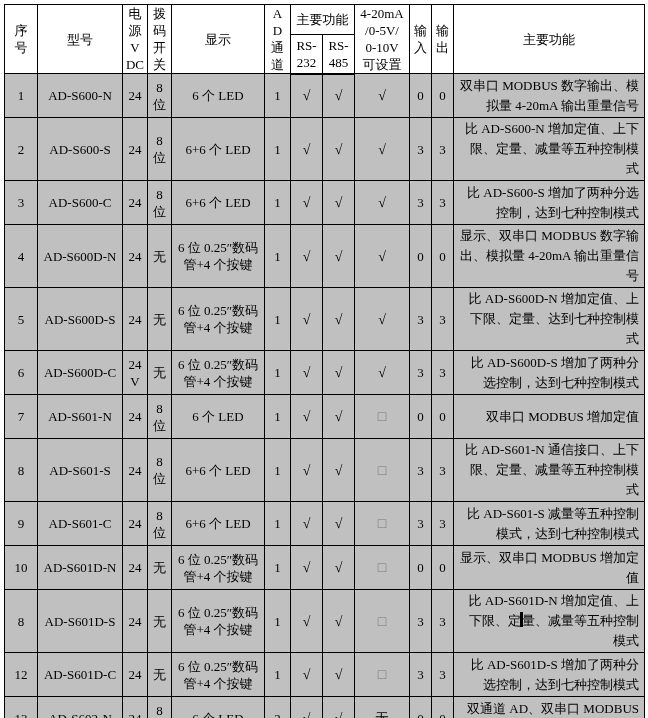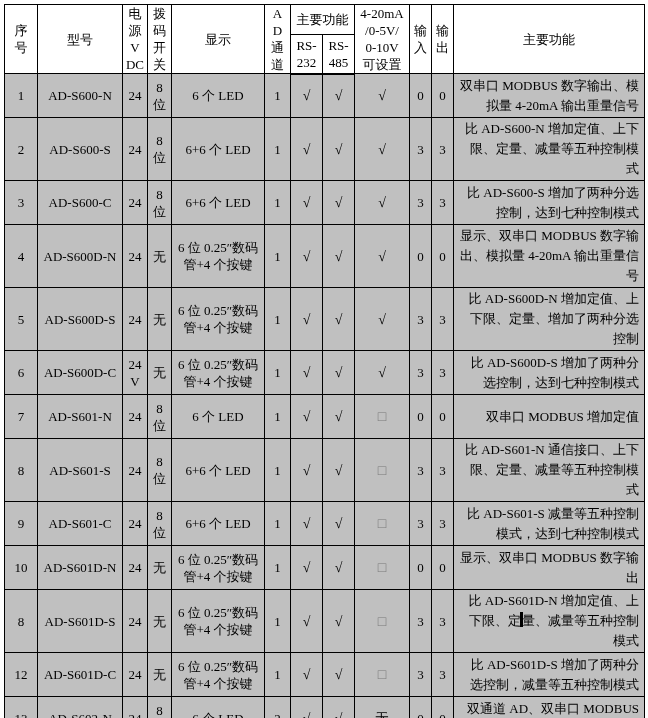--- a/index.html
+++ b/index.html
@@ -163,21 +163,21 @@
         <td class="pre">AD-S600D-S</td>
         <td class="pre">24</td>
         <td class="pre">无</td>
         <td class="pre">6 位 0.25″数码管+4 个按键</td>
         <td class="pre">1</td>
         <td class="pre sym">√</td>
         <td class="pre sym">√</td>
         <td class="pre sym">√</td>
         <td class="pre">3</td>
         <td class="pre">3</td>
-        <td class="func-cell">比 AD-S600D-N 增加定值、上下限、定量、增加了两种分选控制</td>
+        <td class="func-cell">比 AD-S600D-N 增加定值、上下限、定量、达到七种控制模式</td>
       </tr>
       <tr class="row">
         <td class="pre">6</td>
         <td class="pre">AD-S600D-C</td>
         <td class="pre">24
 V</td>
         <td class="pre">无</td>
         <td class="pre">6 位 0.25″数码管+4 个按键</td>
         <td class="pre">1</td>
         <td class="pre sym">√</td>
@@ -237,21 +237,21 @@
         <td class="pre">AD-S601D-N</td>
         <td class="pre">24</td>
         <td class="pre">无</td>
         <td class="pre">6 位 0.25″数码管+4 个按键</td>
         <td class="pre">1</td>
         <td class="pre sym">√</td>
         <td class="pre sym">√</td>
         <td class="pre sym box">□</td>
         <td class="pre">0</td>
         <td class="pre">0</td>
-        <td class="func-cell">显示、双串口 MODBUS 数字输出</td>
+        <td class="func-cell">显示、双串口 MODBUS 增加定值</td>
       </tr>
       <tr class="row">
         <td class="pre">8</td>
         <td class="pre">AD-S601D-S</td>
         <td class="pre">24</td>
         <td class="pre">无</td>
         <td class="pre">6 位 0.25″数码管+4 个按键</td>
         <td class="pre">1</td>
         <td class="pre sym">√</td>
         <td class="pre sym">√</td>
@@ -265,21 +265,21 @@
         <td class="pre">AD-S601D-C</td>
         <td class="pre">24</td>
         <td class="pre">无</td>
         <td class="pre">6 位 0.25″数码管+4 个按键</td>
         <td class="pre">1</td>
         <td class="pre sym">√</td>
         <td class="pre sym">√</td>
         <td class="pre sym box">□</td>
         <td class="pre">3</td>
         <td class="pre">3</td>
-        <td class="func-cell">比 AD-S601D-S 增加了两种分选控制，减量等五种控制模式</td>
+        <td class="func-cell">比 AD-S601D-S 增加了两种分选控制，达到七种控制模式</td>
       </tr>
       <tr class="row">
         <td class="pre">13</td>
         <td class="pre">AD-S602-N</td>
         <td class="pre">24</td>
         <td class="pre">8
 位</td>
         <td class="pre">6 个 LED</td>
         <td class="pre">2</td>
         <td class="pre sym">√</td>

